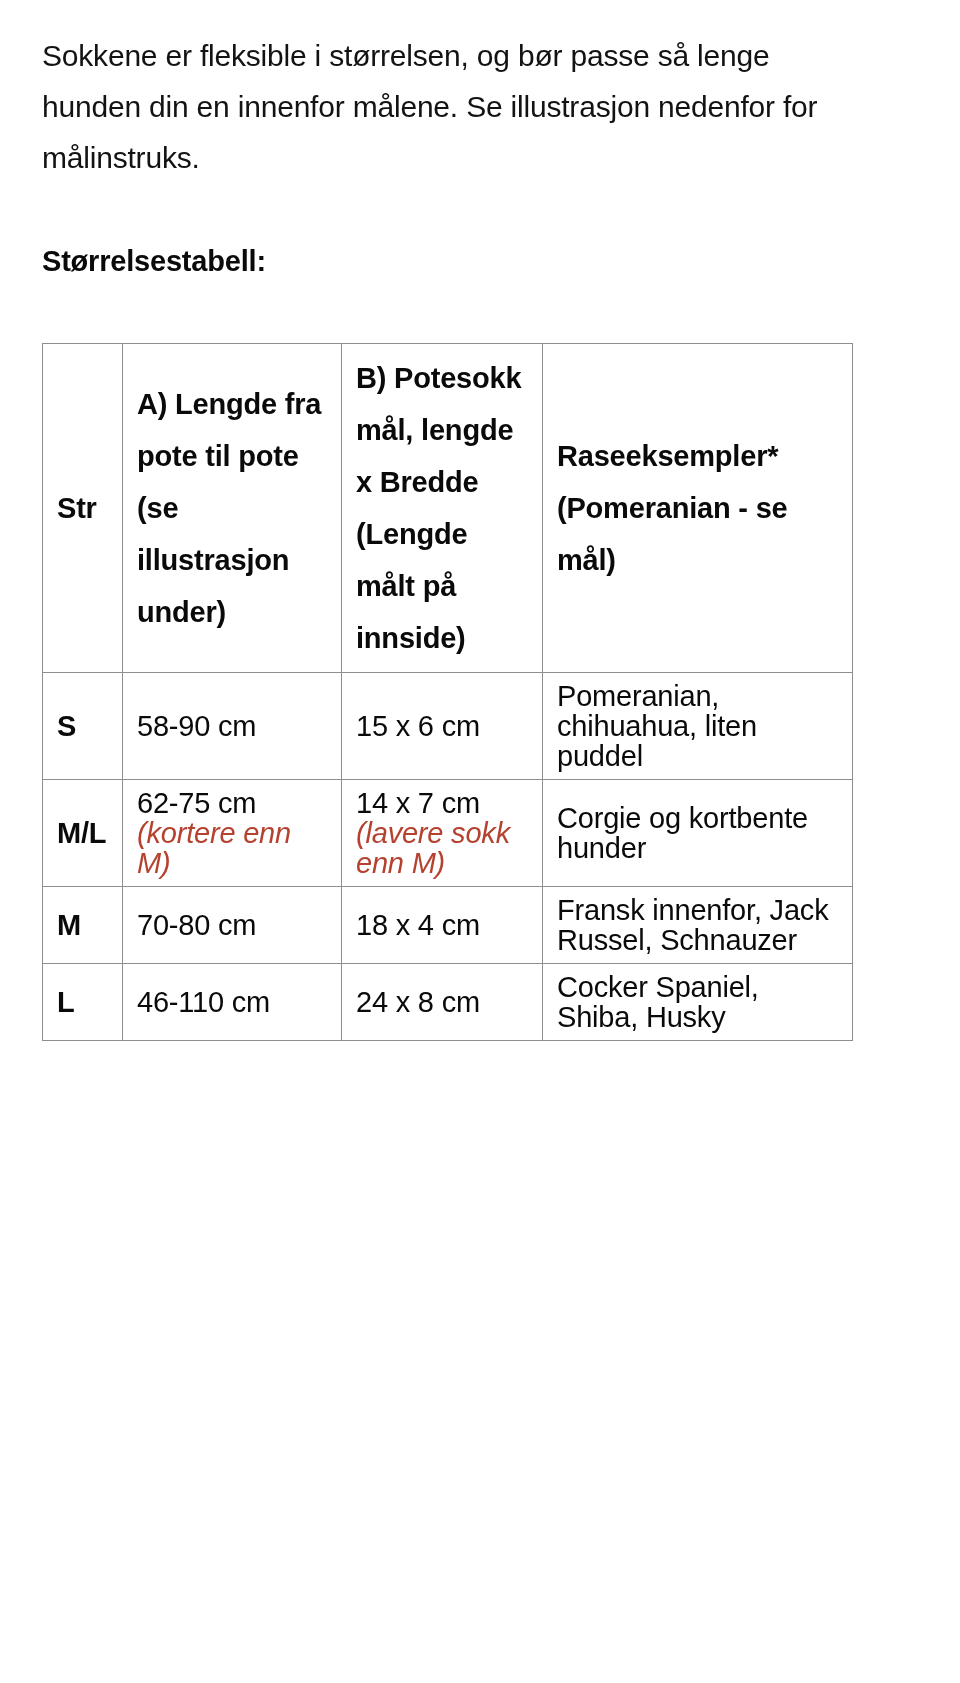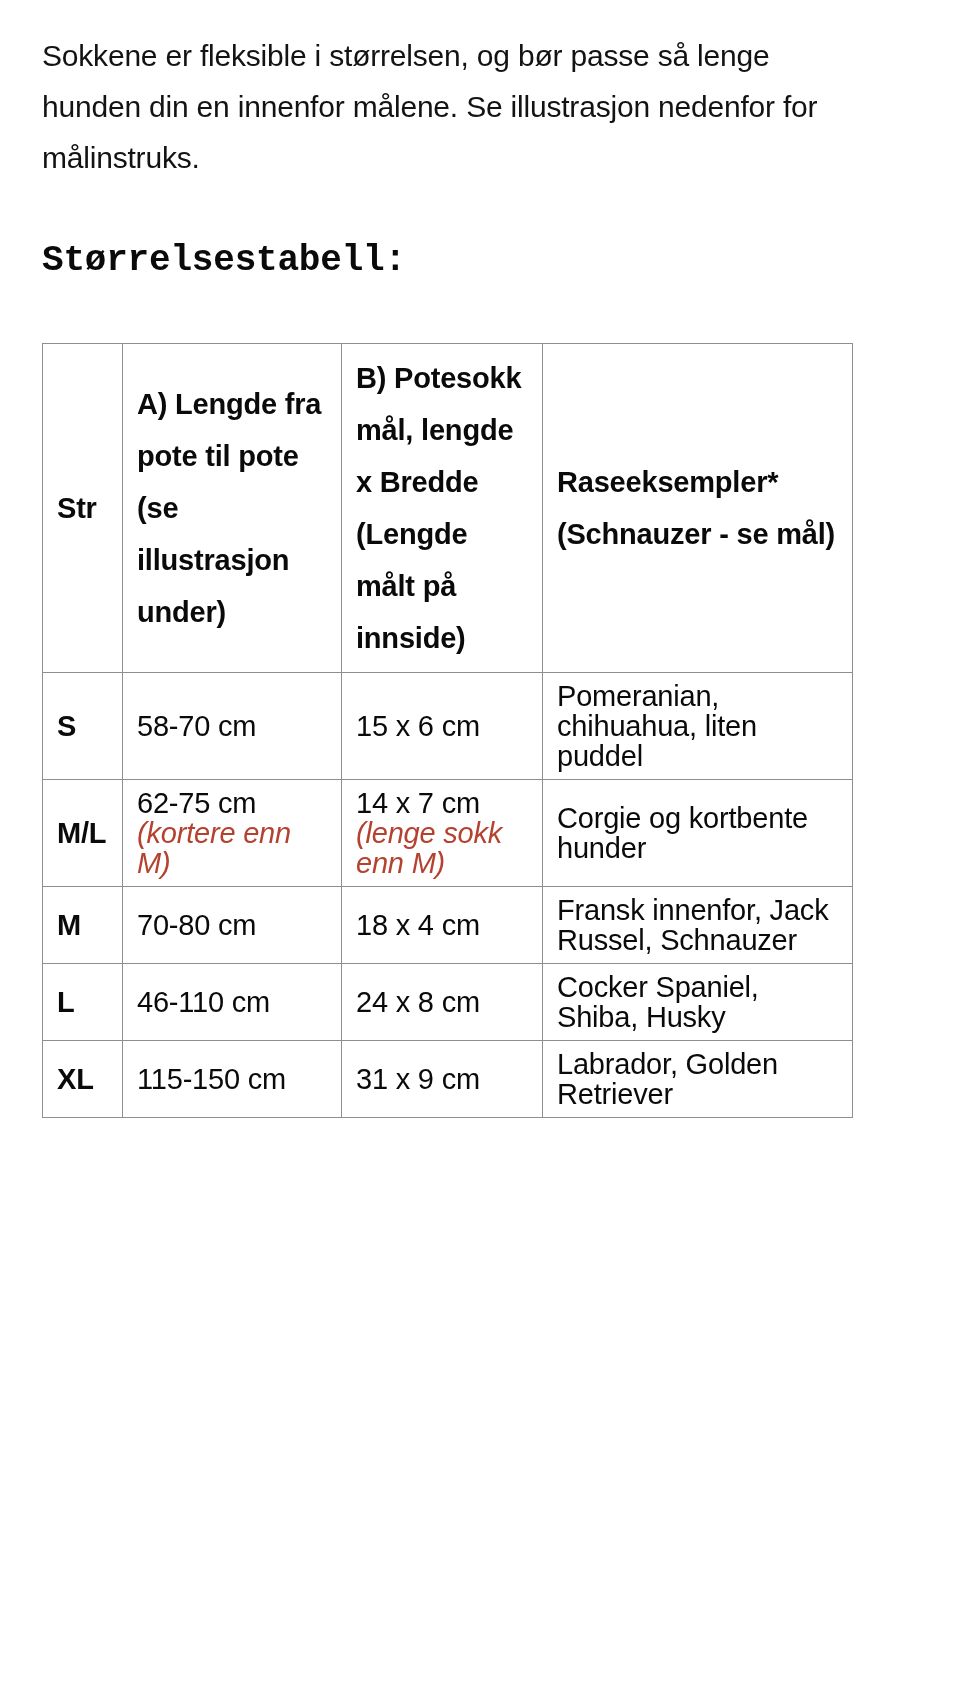--- a/index.html
+++ b/index.html
@@ -23,27 +23,26 @@
   }
   .intro {
     font-size: 30px;
     line-height: 51px;
     letter-spacing: -0.2px;
     color: #131313;
     margin: 0;
     max-width: 800px;
   }
   .section-heading {
-    font-size: 36px;
+    font-size: 29px;
     font-weight: bold;
     line-height: 40px;
     letter-spacing: -0.2px;
     color: #0a0a0a;
     margin: 58px 0 0 0;
-    font-family: Liberation Mono, monospace;
   }
   table.size-table {
     margin-top: 62px;
     border-collapse: collapse;
     width: 810px;
     table-layout: fixed;
   }
   table.size-table th,
   table.size-table td {
     border: 1px solid #8e8e8e;
@@ -89,45 +88,45 @@
       <col class="c-str">
       <col class="c-a">
       <col class="c-b">
       <col class="c-breed">
     </colgroup>
     <thead>
       <tr>
         <th>Str</th>
         <th>A) Lengde fra pote til pote (se illustrasjon under)</th>
         <th>B) Potesokk mål, lengde x Bredde (Lengde målt på innside)</th>
-        <th>Raseeksempler* (Schnauzer - se mål)</th>
+        <th>Raseeksempler* (Pomeranian - se mål)</th>
       </tr>
     </thead>
     <tbody>
 
       <tr>
         <td class="str-cell">S</td>
         <td>
-          <span class="cell-text">58-70 cm</span>
+          <span class="cell-text">58-90 cm</span>
         </td>
         <td>
           <span class="cell-text">15 x 6 cm</span>
         </td>
         <td>Pomeranian, chihuahua, liten puddel</td>
       </tr>
 
       <tr>
         <td class="str-cell">M/L</td>
         <td>
           <span>62-75 cm</span>
           <span class="note"> (kortere enn M)</span>
         </td>
         <td>
           <span>14 x 7 cm</span>
-          <span class="note"> (lenge sokk enn M)</span>
+          <span class="note"> (lavere sokk enn M)</span>
         </td>
         <td>Corgie og kortbente hunder</td>
       </tr>
 
       <tr>
         <td class="str-cell">M</td>
         <td>
           <span class="cell-text">70-80 cm</span>
         </td>
         <td>
@@ -140,27 +139,17 @@
         <td class="str-cell">L</td>
         <td>
           <span class="cell-text">46-110 cm</span>
         </td>
         <td>
           <span class="cell-text">24 x 8 cm</span>
         </td>
         <td>Cocker Spaniel, Shiba, Husky</td>
       </tr>
 
-      <tr>
-        <td class="str-cell">XL</td>
-        <td>
-          <span class="cell-text">115-150 cm</span>
-        </td>
-        <td>
-          <span class="cell-text">31 x 9 cm</span>
-        </td>
-        <td>Labrador, Golden Retriever</td>
-      </tr>
 
     </tbody>
   </table>
 
 </div>
 
 </body></html>

